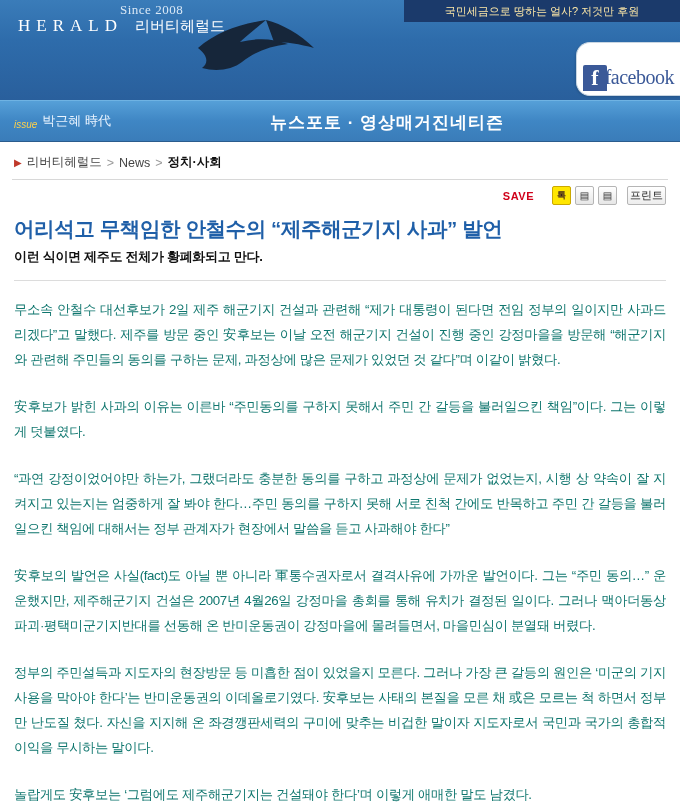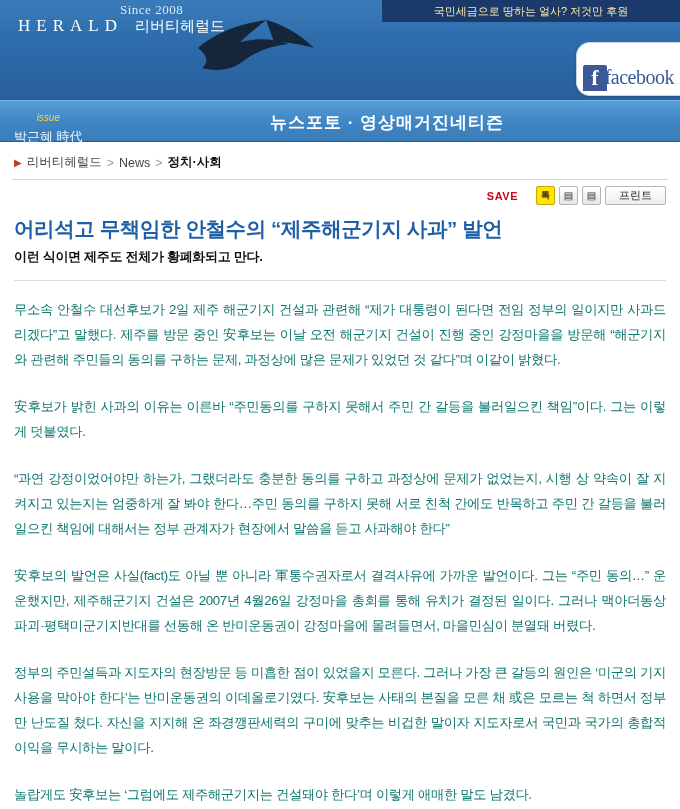--- a/index.html
+++ b/index.html
@@ -71,21 +71,21 @@
   }
   .bird {
     position: absolute;
     left: 196px; top: 18px;
     width: 120px; height: 56px;
     z-index: 4;
   }
   .banner-top {
     position: absolute;
     right: 0; top: 0;
-    width: 298px; height: 22px;
+    width: 276px; height: 22px;
     background: #1b3a6b;
     color: #ffe9a8;
     font-size: 11px;
     text-align: center;
     line-height: 22px;
     overflow: hidden;
     white-space: nowrap;
   }
   .fb-box {
     position: absolute;
@@ -126,23 +126,22 @@
     border-top: 1px solid #6fb3e3;
     border-bottom: 1px solid #2a5c8d;
     display: flex;
     align-items: center;
     position: relative;
   }
   .issue-tag {
     position: absolute;
     left: 14px; top: 11px;
     display: flex;
-    align-items: center;
+    align-items: flex-end;
     gap: 5px;
-    flex-direction: column;
   }
   .issue-word {
     color: #ffd24a;
     font-size: 10px;
     font-style: italic;
   }
   .issue-text {
     color: #eaf4ff;
     font-size: 13px;
   }
@@ -215,22 +214,23 @@
     overflow: hidden;
   }
   .tool-btn.kakao {
     background: #ffe600;
     border-color: #caa800;
     color: #3b1e1e;
     font-weight: bold;
     font-size: 9px;
   }
   .print-btn {
+    margin-left: 6px;
     height: 19px;
-    padding: 0 13px;
+    padding: 0 2px;
     border: 1px solid #b5b5b5;
     background: linear-gradient(180deg,#ffffff,#ededed);
     border-radius: 2px;
     font-size: 11px;
     color: #222;
     line-height: 17px;
     cursor: pointer;
   }
 
   

